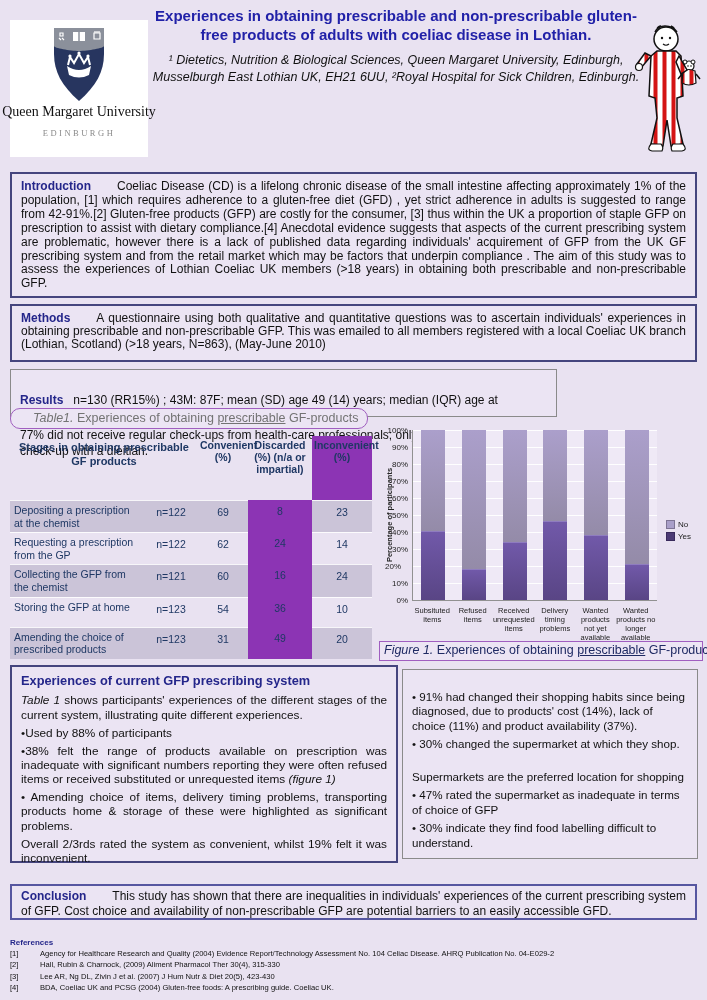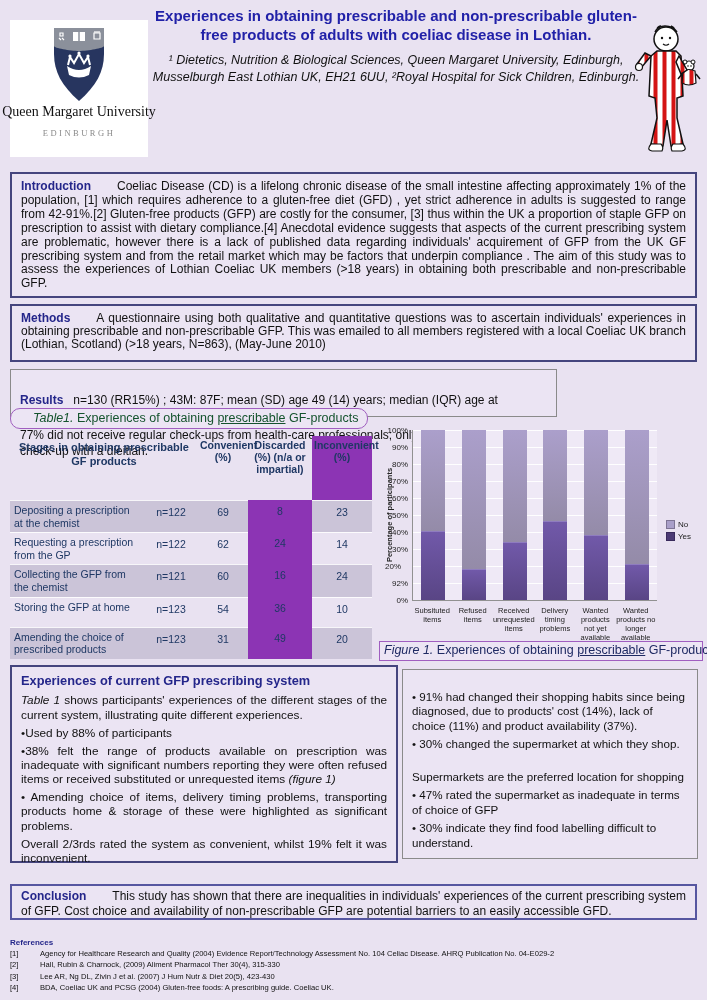--- a/index.html
+++ b/index.html
@@ -28,21 +28,21 @@
   .justify{text-align:justify;}
 
   .box-intro{left:10px;top:172px;width:687px;height:126px;padding:6px 9px;font-size:12px;line-height:13.9px;}
   .box-methods{left:10px;top:304px;width:687px;height:58px;padding:6px 9px;font-size:12px;line-height:13px;}
   .box-results{left:10px;top:369px;width:547px;height:48px;padding:22px 9px;font-size:12px;line-height:16px;}
   .box-results .r2{margin-top:3px;}
 
   
   .table-title{position:absolute;left:10px;top:408px;width:358px;height:21px;box-sizing:border-box;
                border:1.5px solid #a05ec0;border-radius:10px;background:#ece5f4;
-               font-size:12.5px;line-height:18px;color:#14532d;padding-left:22px;white-space:nowrap;}
+               font-size:12.5px;line-height:18px;color:#737373;padding-left:22px;white-space:nowrap;}
   .cap-italic{font-style:italic;}
   .cap-underline{text-decoration:underline;}
   .gftable{position:absolute;left:10px;top:436px;width:362px;color:#1f3864;}
   .thead,.trow{display:grid;grid-template-columns:134px 54px 50px 64px 60px;}
   .thead{min-height:64px;}
   .th{font-weight:bold;font-size:10.5px;padding:3px 2px;text-align:center;}
   .th-stage{grid-column:1/3;font-size:11px;display:flex;align-items:flex-start;justify-content:center;
             padding-top:4px;line-height:1.3;}
   .purplecol{background:#8c34b4;}
   .tcell{font-size:10.5px;padding:3px 4px;min-height:30px;box-sizing:border-box;
@@ -220,21 +220,21 @@
     <div>
         <div class="ytick" style="top: 2px; left: 0px;">100%</div>
         <div class="ytick" style="top: 19px; left: 0px;">90%</div>
         <div class="ytick" style="top: 36px; left: 0px;">80%</div>
         <div class="ytick" style="top: 53px; left: 0px;">70%</div>
         <div class="ytick" style="top: 70px; left: 0px;">60%</div>
         <div class="ytick" style="top: 87px; left: 0px;">50%</div>
         <div class="ytick" style="top: 104px; left: 0px;">40%</div>
         <div class="ytick" style="top: 121px; left: 0px;">30%</div>
         <div class="ytick" style="top: 138px; left: 0px; text-align: center;">20%</div>
-        <div class="ytick" style="top: 155px; left: 0px;">92%</div>
+        <div class="ytick" style="top: 155px; left: 0px;">10%</div>
         <div class="ytick" style="top: 172px; left: 0px;">0%</div>
       </div>
     <div class="chart-plot">
       <div class="chart-bars">
           <div class="bar">
             <div class="seg-no" style="height: 60%;"></div>
             <div class="seg-yes" style="height: 40%;"></div>
           </div>
           <div class="bar">
             <div class="seg-no" style="height: 82%;"></div>

